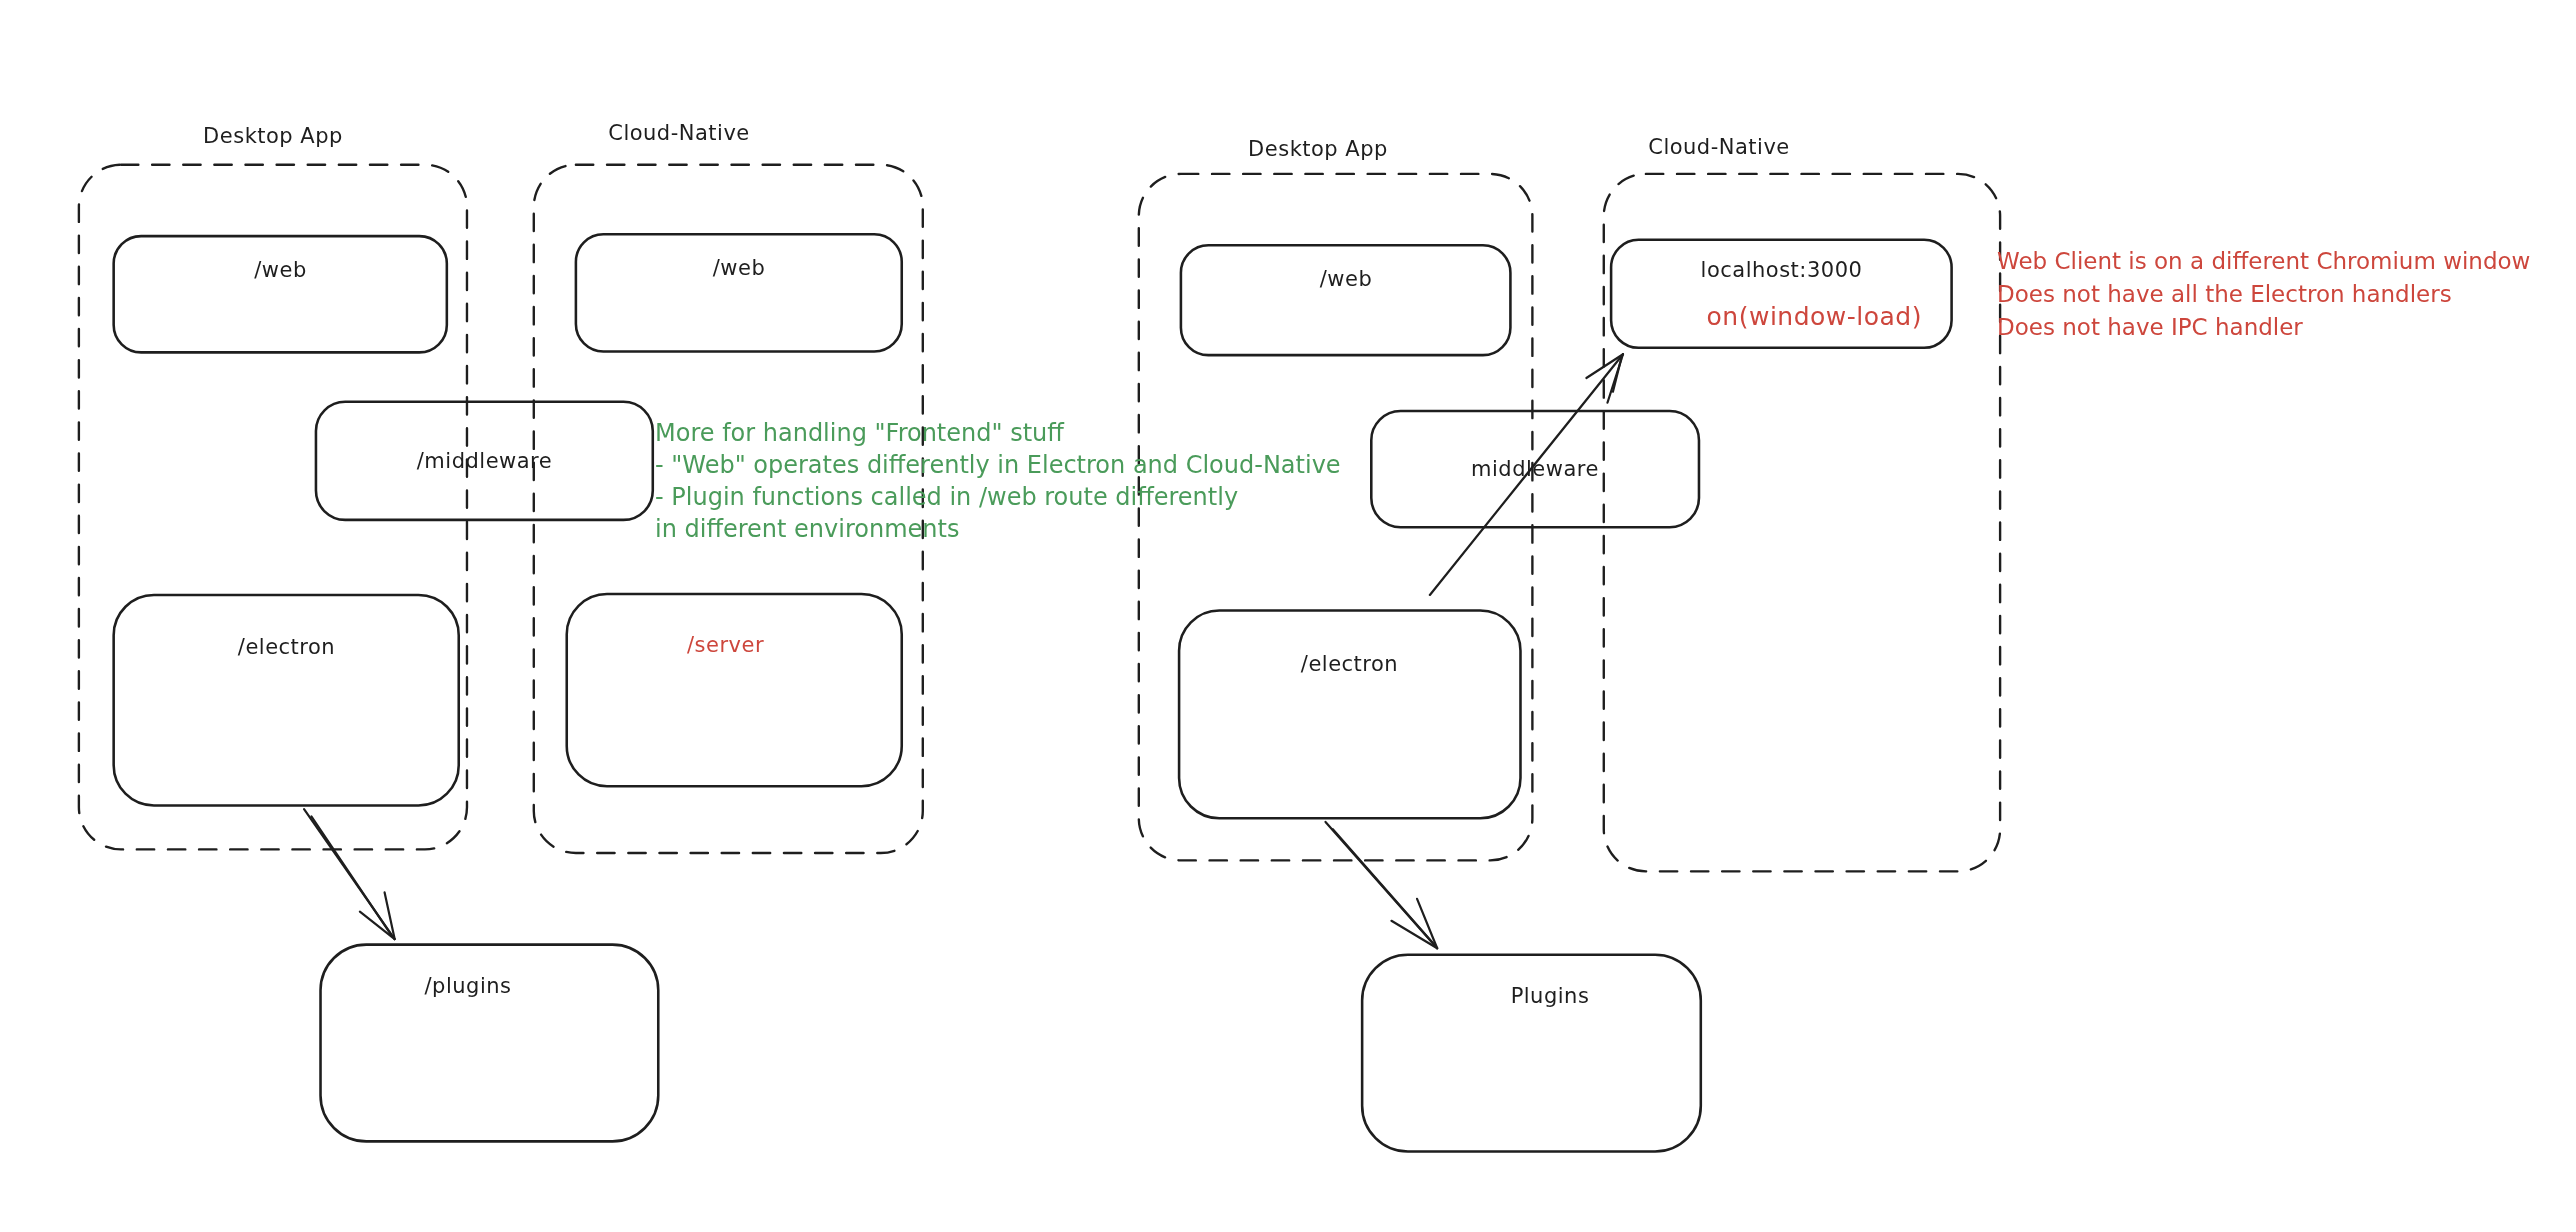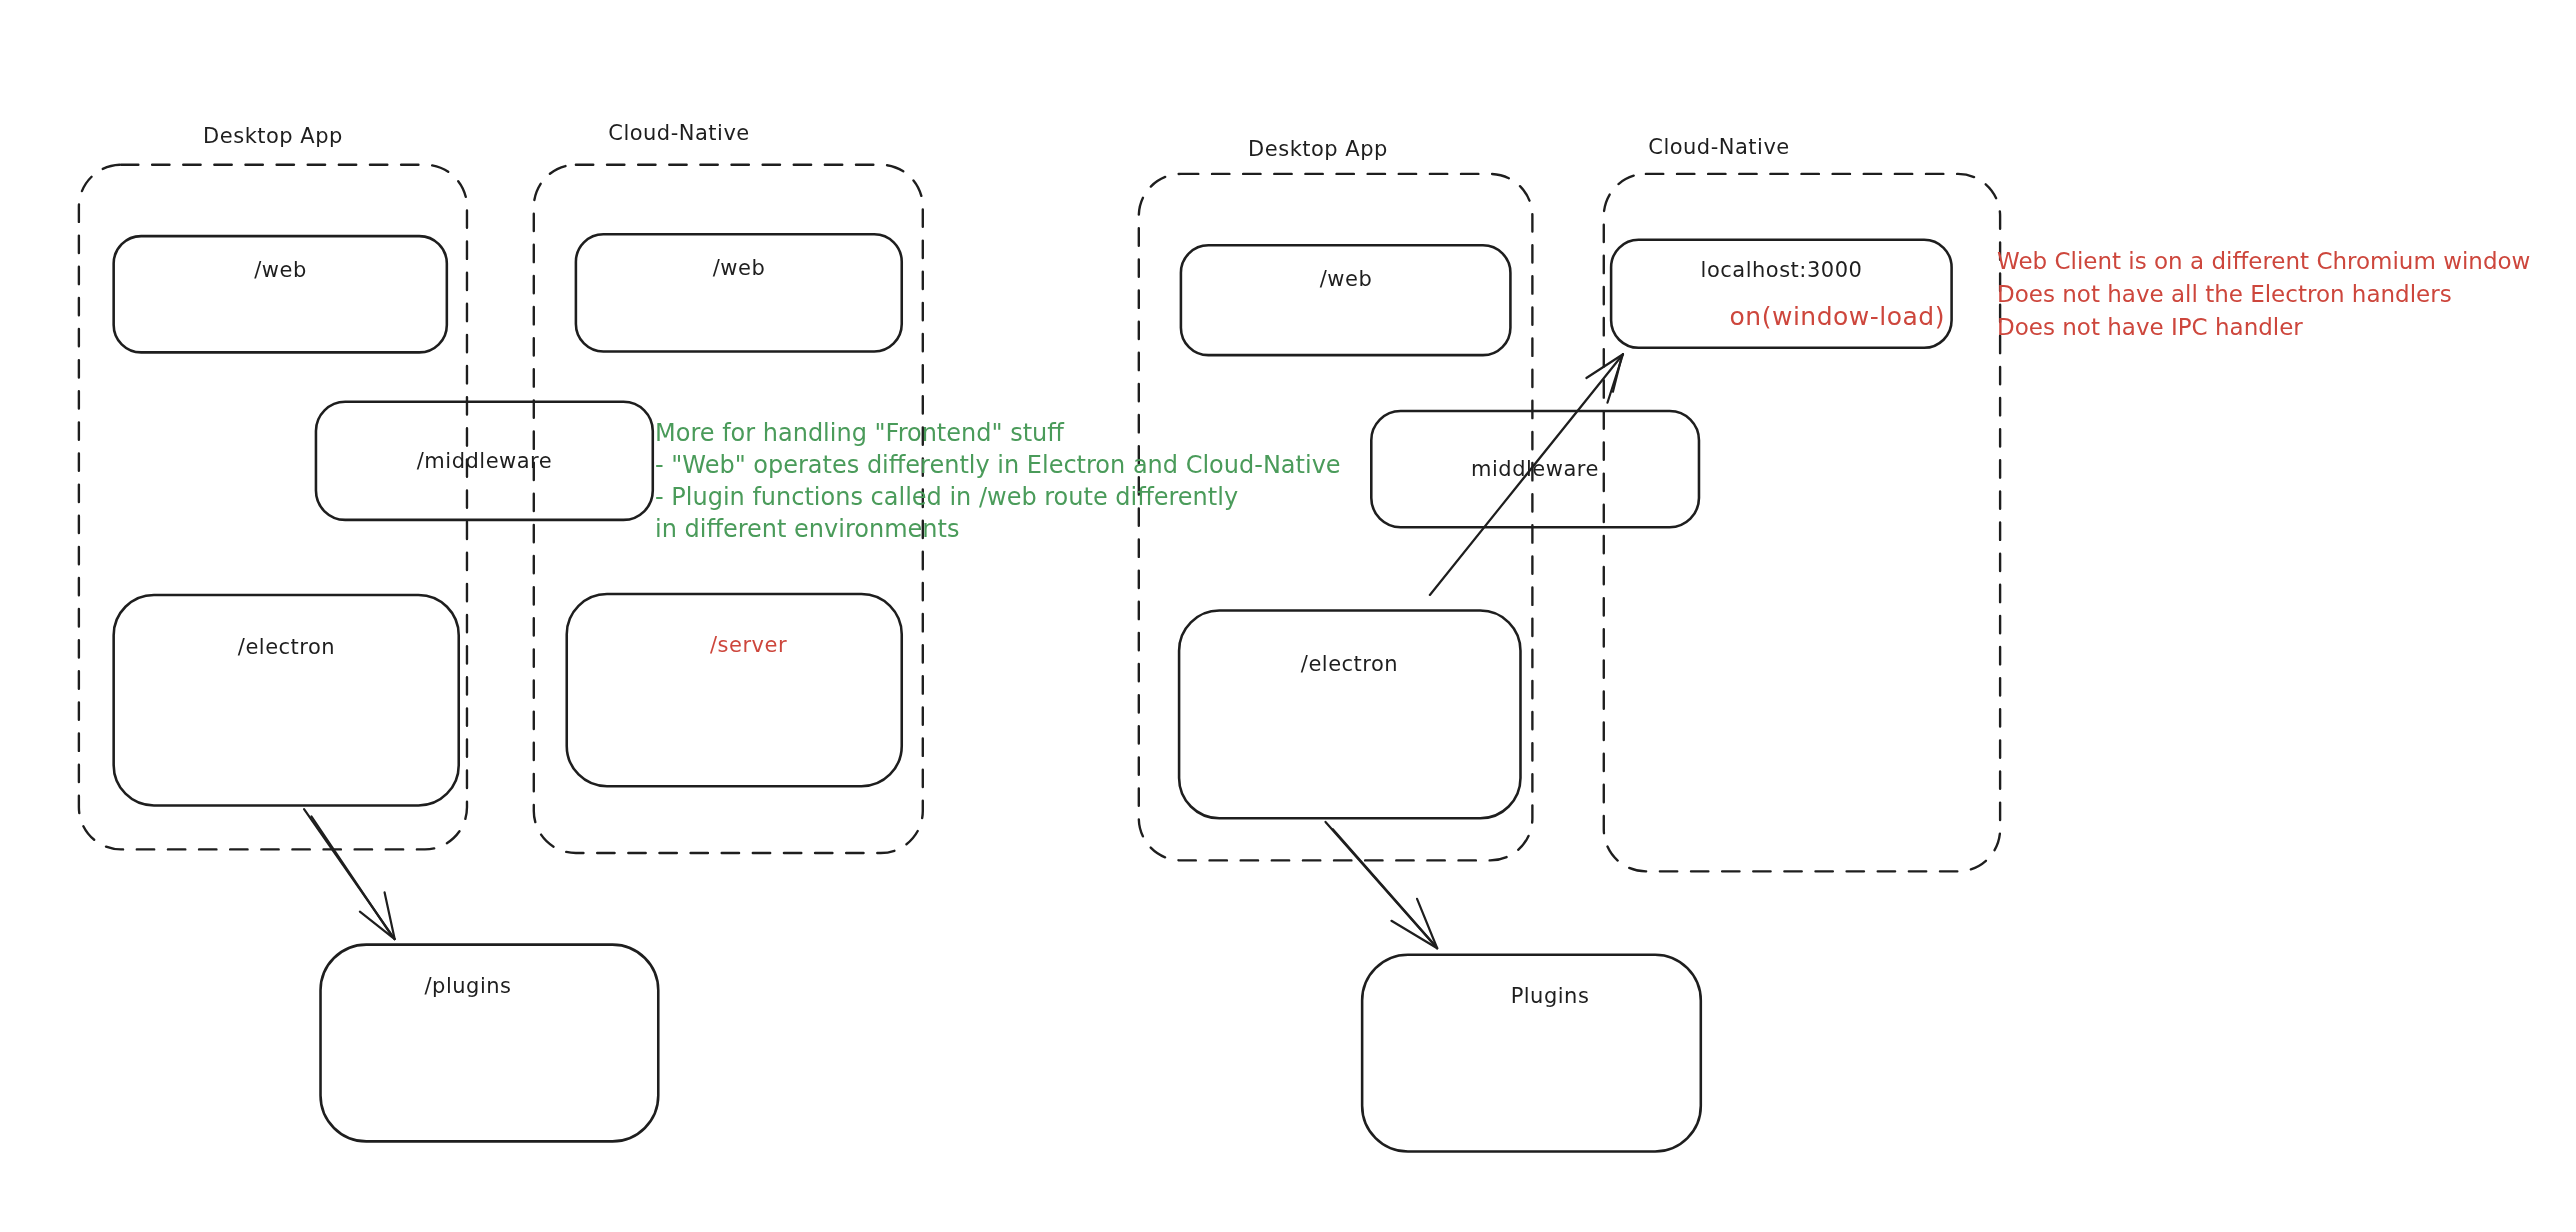--- a/index.html
+++ b/index.html
@@ -35,21 +35,21 @@
     letter-spacing:0.5px;
     white-space:nowrap;
     color:var(--ink);
   }
   .ctr{transform:translateX(-50%);}
   .boxlbl{text-align:center;}
   .mid{display:flex;align-items:center;justify-content:center;border-radius:11px;}
   .note{position:absolute;font-size:24px;line-height:32px;white-space:nowrap;}
   .note.green{color:var(--green);}
   .note.red{color:var(--red);line-height:33px;font-size:23px;}
-  .redtxt{color:var(--red);padding-left:23px;}
+  .redtxt{color:var(--red);}
 </style>
 </head>
 <body>
 
 <div id="canvas">
 
   <svg id="shapes" width="2576" height="1232" viewBox="0 0 2814 1346">
 
     <rect class="dashed" x="86" y="180" width="424" height="748" rx="46"></rect>
     <rect class="dashed" x="583" y="180" width="425" height="752" rx="46"></rect>

